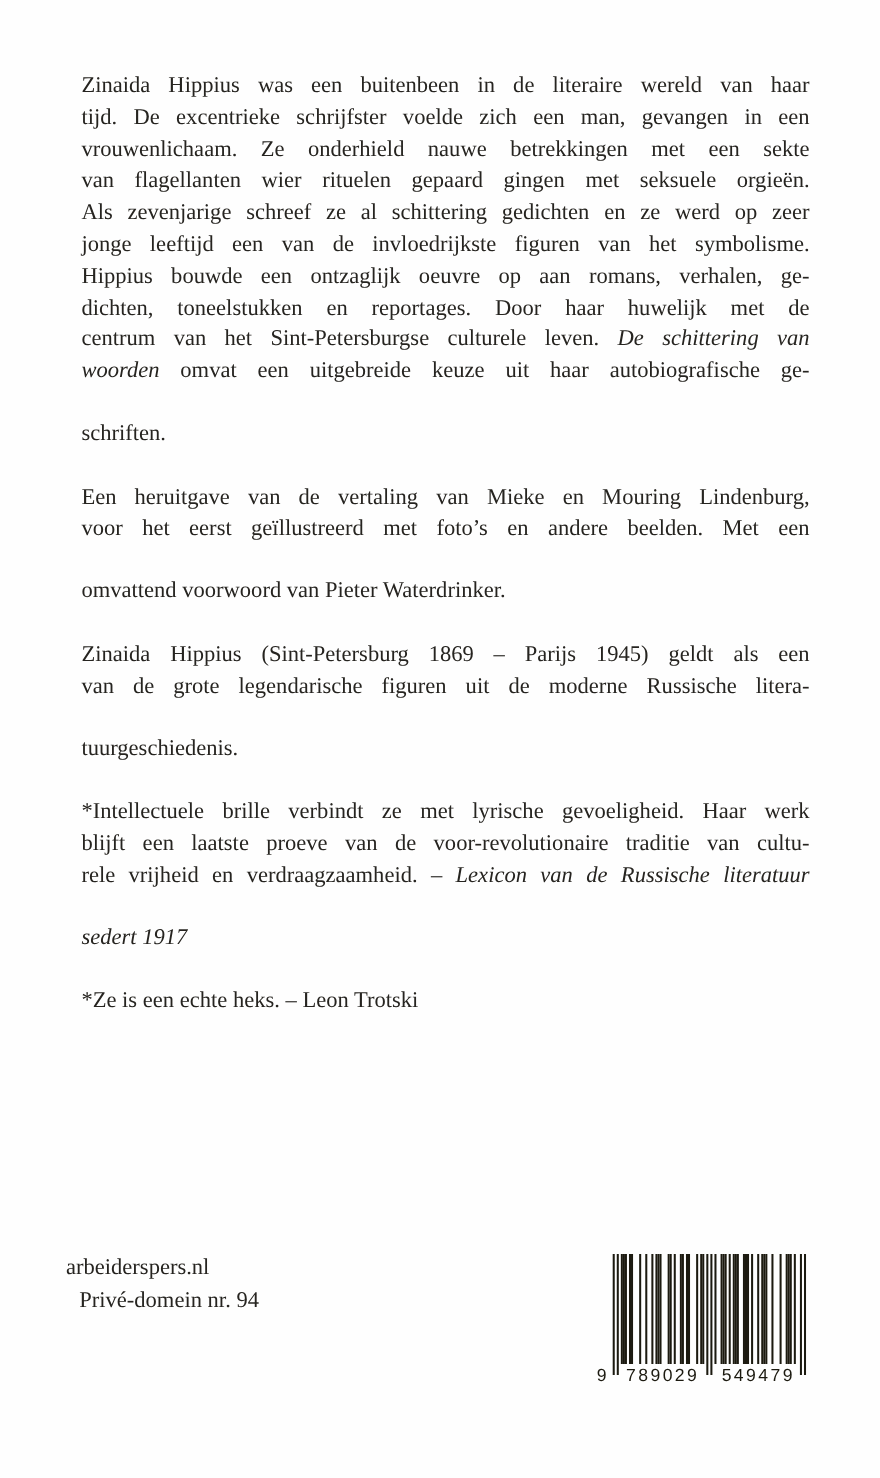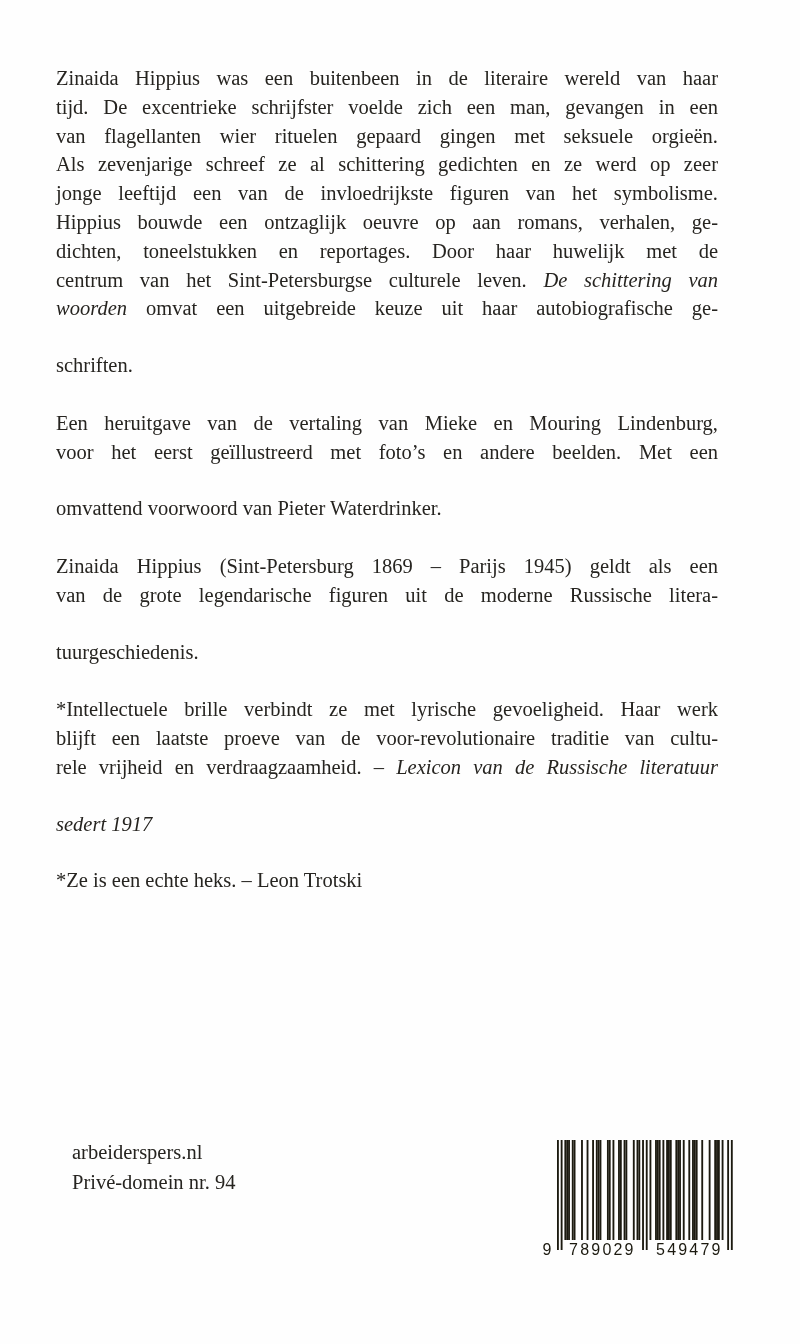--- a/index.html
+++ b/index.html
@@ -10,21 +10,21 @@
     body {
       width: 800px;
       height: 1344px;
       position: relative;
       overflow: hidden;
       color: #262420;
       font-family: "Liberation Serif", "DejaVu Serif", serif;
     }
     .blurb {
       position: absolute;
-      left: 56px;
+      left: 74px;
       top: 64px;
       width: 662px;
       font-size: 20.5px;
       line-height: 28.8px;
     }
     .blurb p {
       margin: 0 0 28.8px 0;
       text-align: justify;
       text-align-last: left;
       hyphens: manual;
@@ -39,21 +39,21 @@
       white-space: nowrap;
     }
     .line.last {
       text-align-last: left;
       margin-top: 28px;
     }
     em { font-style: italic; }
 
     .footer-links {
       position: absolute;
-      left: 72px;
+      left: 60px;
       top: 1138px;
       font-size: 20.5px;
       line-height: 28px;
     }
     .footer-links div { white-space: nowrap; }
     .series {
       position: absolute;
       left: 72px;
       top: 1168px;
       font-size: 20.5px;
@@ -72,20 +72,21 @@
       display: block;
     }
   </style>
 </head>
 <body>
 
 <div class="blurb">
   <p>
     <span class="line">Zinaida Hippius was een buitenbeen in de literaire wereld van haar</span>
     <span class="line">tijd. De excentrieke schrijfster voelde zich een man, gevangen in een</span>
+    <span class="line">vrouwenlichaam. Ze onderhield nauwe betrekkingen met een sekte</span>
     <span class="line">van flagellanten wier rituelen gepaard gingen met seksuele orgieën.</span>
     <span class="line">Als zevenjarige schreef ze al schittering gedichten en ze werd op zeer</span>
     <span class="line">jonge leeftijd een van de invloedrijkste figuren van het symbolisme.</span>
     <span class="line">Hippius bouwde een ontzaglijk oeuvre op aan romans, verhalen, ge-</span>
     <span class="line">dichten, toneelstukken en reportages. Door haar huwelijk met de</span>
     <span class="line"><span>centrum van het Sint-Petersburgse culturele leven. </span><em>De schittering van</em></span>
     <span class="line"><em>woorden</em><span> omvat een uitgebreide keuze uit haar autobiografische ge-</span></span>
     <span class="line last">schriften.</span>
   </p>
 

